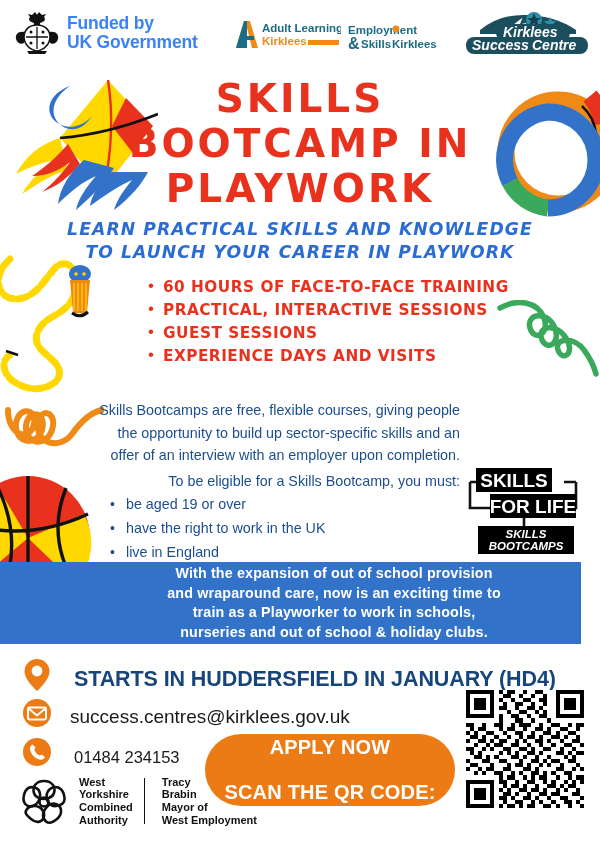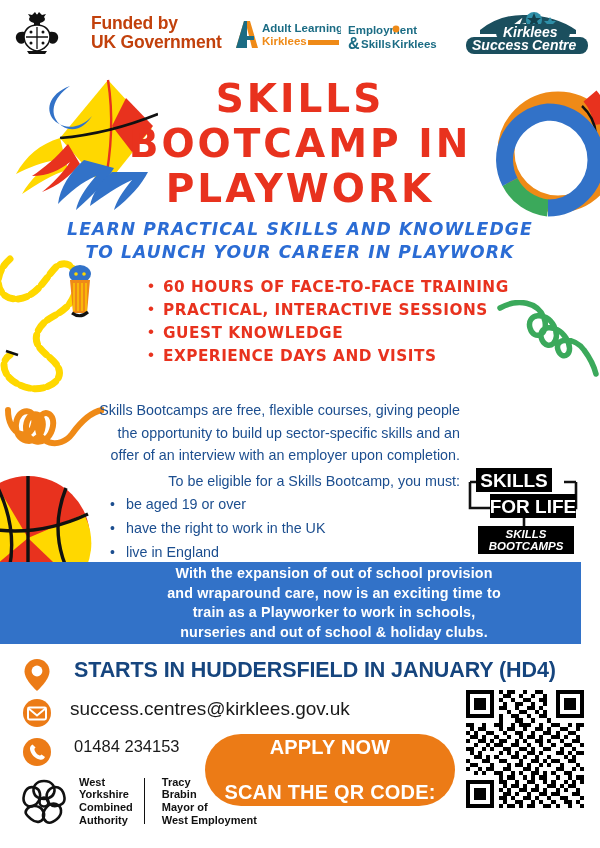--- a/index.html
+++ b/index.html
@@ -23,22 +23,22 @@
   #header-logos {
     position: absolute; top: 0; left: 0; width: 600px; height: 66px;
     display: flex; align-items: center;
   }
   .logo-funded {
     position: absolute; left: 14px; top: 12px;
     display: flex; align-items: center; gap: 7px;
   }
   .logo-funded .crest { width: 46px; height: 42px; }
   .logo-funded .ftxt {
-    font-size: 17.5px; font-weight: 700; color: #c2410c;
-    line-height: 1.08; letter-spacing: -0.2px; white-space: nowrap; margin-left: 24px;
+    font-size: 17.5px; font-weight: 700; color: #3b82f6;
+    line-height: 1.08; letter-spacing: -0.2px; white-space: nowrap;
   }
   .logo-alk { position: absolute; left: 233px; top: 19px; }
   .logo-esk { position: absolute; left: 348px; top: 22px; }
   .logo-ksc { position: absolute; left: 464px; top: 12px; }
 
   
   #title-block {
     position: absolute; top: 76px; left: 0; width: 600px;
     text-align: center;
   }
@@ -110,21 +110,21 @@
   #blue-banner .bline {
     font-weight: 700; font-size: 14.3px; line-height: 19.5px;
     letter-spacing: 0.15px; white-space: nowrap; text-align: left;
   }
   #banner-left-strip {
     position: absolute; left: 0; top: 562px; width: 90px; height: 82px;
     background: #3272C8;
   }
 
   
-  .crow { position: absolute; display: flex; align-items: flex-start; }
+  .crow { position: absolute; display: flex; align-items: flex-end; }
   #row-loc   { left: 22px; top: 658px; }
   #row-mail  { left: 22px; top: 698px; }
   #row-phone { left: 22px; top: 737px; }
   .cicon { width: 30px; display: flex; justify-content: center; }
   #row-loc .ctxt {
     margin-left: 22px; color: #16457E; font-weight: 700; font-size: 21.5px;
     letter-spacing: -0.1px; white-space: nowrap;
   }
   #row-mail .ctxt {
     margin-left: 18px; color: #1a1a1a; font-size: 19px; white-space: nowrap;
@@ -303,21 +303,21 @@
     <div class="rb">
       <span class="dot">•</span>
       <span class="rtx">60 HOURS OF FACE-TO-FACE TRAINING</span>
     </div>
     <div class="rb">
       <span class="dot">•</span>
       <span class="rtx">PRACTICAL, INTERACTIVE SESSIONS</span>
     </div>
     <div class="rb">
       <span class="dot">•</span>
-      <span class="rtx">GUEST KNOWLEDGE</span>
+      <span class="rtx">GUEST SESSIONS</span>
     </div>
     <div class="rb">
       <span class="dot">•</span>
       <span class="rtx">EXPERIENCE DAYS AND VISITS</span>
     </div>
   </div>
 
   <div id="body-copy">
     <p>Skills Bootcamps are free, flexible courses, giving people the opportunity to build up sector-specific skills and an offer of an interview with an employer upon completion.</p>
     <p class="second">To be eligible for a Skills Bootcamp, you must:</p>

